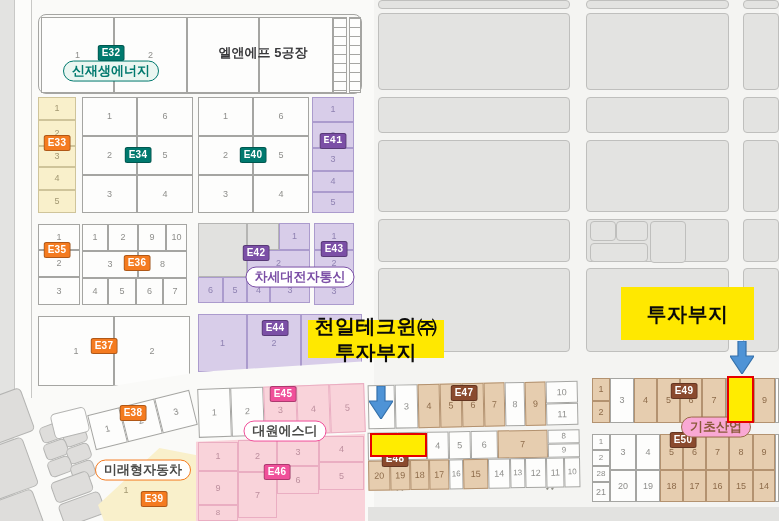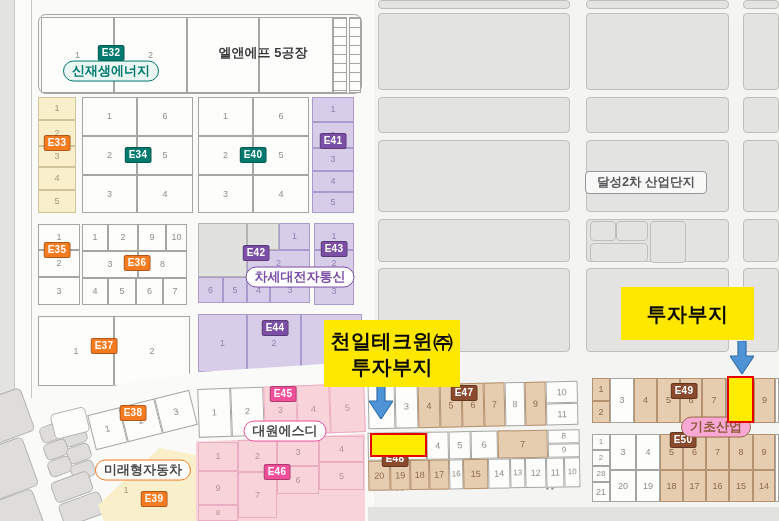--- a/index.html
+++ b/index.html
@@ -254,39 +254,38 @@
         <div class="cell" style="left: 163px; top: 3px; width: 22px; height: 36px; background: rgb(230, 205, 175); border: 1px solid rgb(179, 146, 112); color: rgb(141, 107, 74);">9</div>
         <div class="cell" style="left: 163px; top: 39px; width: 22px; height: 32px; background: rgb(230, 205, 175); border: 1px solid rgb(179, 146, 112); color: rgb(141, 107, 74);">14</div>
         <div class="cell" style="left: 185px; top: 3px; width: 4px; height: 68px; background: rgb(253, 253, 252); border: 1px solid rgb(165, 165, 162); color: rgb(142, 142, 139); font-size: 8px;"></div>
       </div>
     </div>
   <div id="badgelayer" class="layer" style="z-index:5;">
       <div class="badge" style="left: 111px; top: 53px; background: rgb(0, 121, 110);">E32</div>
       <div class="badge" style="left: 57px; top: 143px; background: rgb(244, 123, 32);">E33</div>
       <div class="badge" style="left: 138px; top: 155px; background: rgb(0, 121, 110);">E34</div>
       <div class="badge" style="left: 253px; top: 155px; background: rgb(0, 121, 110);">E40</div>
-      <div class="badge" style="left: 333px; top: 141px; background: rgb(123, 79, 166);">E41</div>
+      <div class="badge" style="left: 333px; top: 141px; background: rgb(123, 79, 166); font-family: Liberation Mono, monospace;">E41</div>
       <div class="badge" style="left: 57px; top: 250px; background: rgb(244, 123, 32);">E35</div>
       <div class="badge" style="left: 137px; top: 263px; background: rgb(244, 123, 32);">E36</div>
       <div class="badge" style="left: 256px; top: 253px; background: rgb(123, 79, 166); text-align: center;">E42</div>
       <div class="badge" style="left: 334px; top: 249px; background: rgb(123, 79, 166);">E43</div>
       <div class="badge" style="left: 104px; top: 346px; background: rgb(244, 123, 32);">E37</div>
       <div class="badge" style="left: 275px; top: 328px; background: rgb(123, 79, 166);">E44</div>
       <div class="badge" style="left: 133px; top: 413px; background: rgb(244, 123, 32);">E38</div>
       <div class="badge" style="left: 154px; top: 499px; background: rgb(244, 123, 32);">E39</div>
       <div class="badge" style="left: 283px; top: 394px; background: rgb(240, 80, 154);">E45</div>
       <div class="badge" style="left: 277px; top: 472px; background: rgb(240, 80, 154);">E46</div>
       <div class="badge" style="left: 464px; top: 393px; background: rgb(138, 74, 46);">E47</div>
       <div class="badge" style="left: 395px; top: 459px; background: rgb(138, 74, 46);">E48</div>
       <div class="badge" style="left: 684px; top: 391px; background: rgb(138, 74, 46);">E49</div>
       <div class="badge" style="left: 683px; top: 440px; background: rgb(138, 74, 46);">E50</div>
     </div>
 
   <div class="maptext" style="font-size: 13px; color: rgb(58, 58, 60); left: 263px; top: 53px;">엘앤에프 5공장</div>
-  <div class="boxlabel" style="left: 585px; top: 171px; width: 122px; height: 23px;">달성2차 산업단지</div>
 
   <div class="tag" style="left: 111px; top: 71px; border-color: rgb(0, 121, 110); color: rgb(0, 121, 110); background: rgb(234, 246, 241);">신재생에너지</div>
   <div class="tag" style="left: 300px; top: 277px; border-color: rgb(123, 79, 166); color: rgb(123, 79, 166); background: rgb(255, 255, 255);">차세대전자통신</div>
   <div class="tag" style="left: 285px; top: 431px; border-color: rgb(240, 80, 154); color: rgb(74, 74, 72); background: rgb(255, 255, 255);">대원에스디</div>
   <div class="tag" style="left: 143px; top: 452px; border-color: rgb(244, 123, 32); color: rgb(74, 74, 72); background: rgb(255, 255, 255); margin-top: 18px;">미래형자동차</div>
   <div class="tag" style="left: 716px; top: 427px; border-color: rgb(154, 106, 74); color: rgb(138, 90, 58); background: #f9a8d4;">기초산업</div>
 
   <div class="hl" style="left: 370px; top: 433px; width: 57px; height: 24px; background: rgb(255, 236, 0); border-color: rgb(230, 0, 0);"></div>
   <div class="hl" style="left: 727px; top: 376px; width: 27px; height: 47px; background: rgb(255, 236, 0); border-color: rgb(230, 0, 0);"></div>
 
@@ -294,21 +293,21 @@
     <svg width="24" height="33" viewBox="0 0 24 33">
         <path d="M8 0 H16 V15 H24 L12 33 L0 15 H8 Z" fill="#4e93d6" stroke="#3470ab" stroke-width="1.2"></path>
       </svg>
   </div>
   <div class="arrowwrap" style="left: 730px; top: 341px;">
     <svg width="24" height="33" viewBox="0 0 24 33">
         <path d="M8 0 H16 V15 H24 L12 33 L0 15 H8 Z" fill="#4e93d6" stroke="#3470ab" stroke-width="1.2"></path>
       </svg>
   </div>
 
-  <div class="callout" style="left: 324px; top: 320px; width: 136px; height: 67px; background: rgb(255, 232, 0);">
+  <div class="callout" style="left: 308px; top: 320px; width: 136px; height: 38px; background: rgb(255, 232, 0);">
     <span>천일테크윈㈜</span>
     <span>투자부지</span>
   </div>
   <div class="callout" style="left: 621px; top: 287px; width: 133px; height: 53px; background: rgb(255, 232, 0);">
     <span>투자부지</span>
   </div>
 
 </div>
 
 </body></html>

